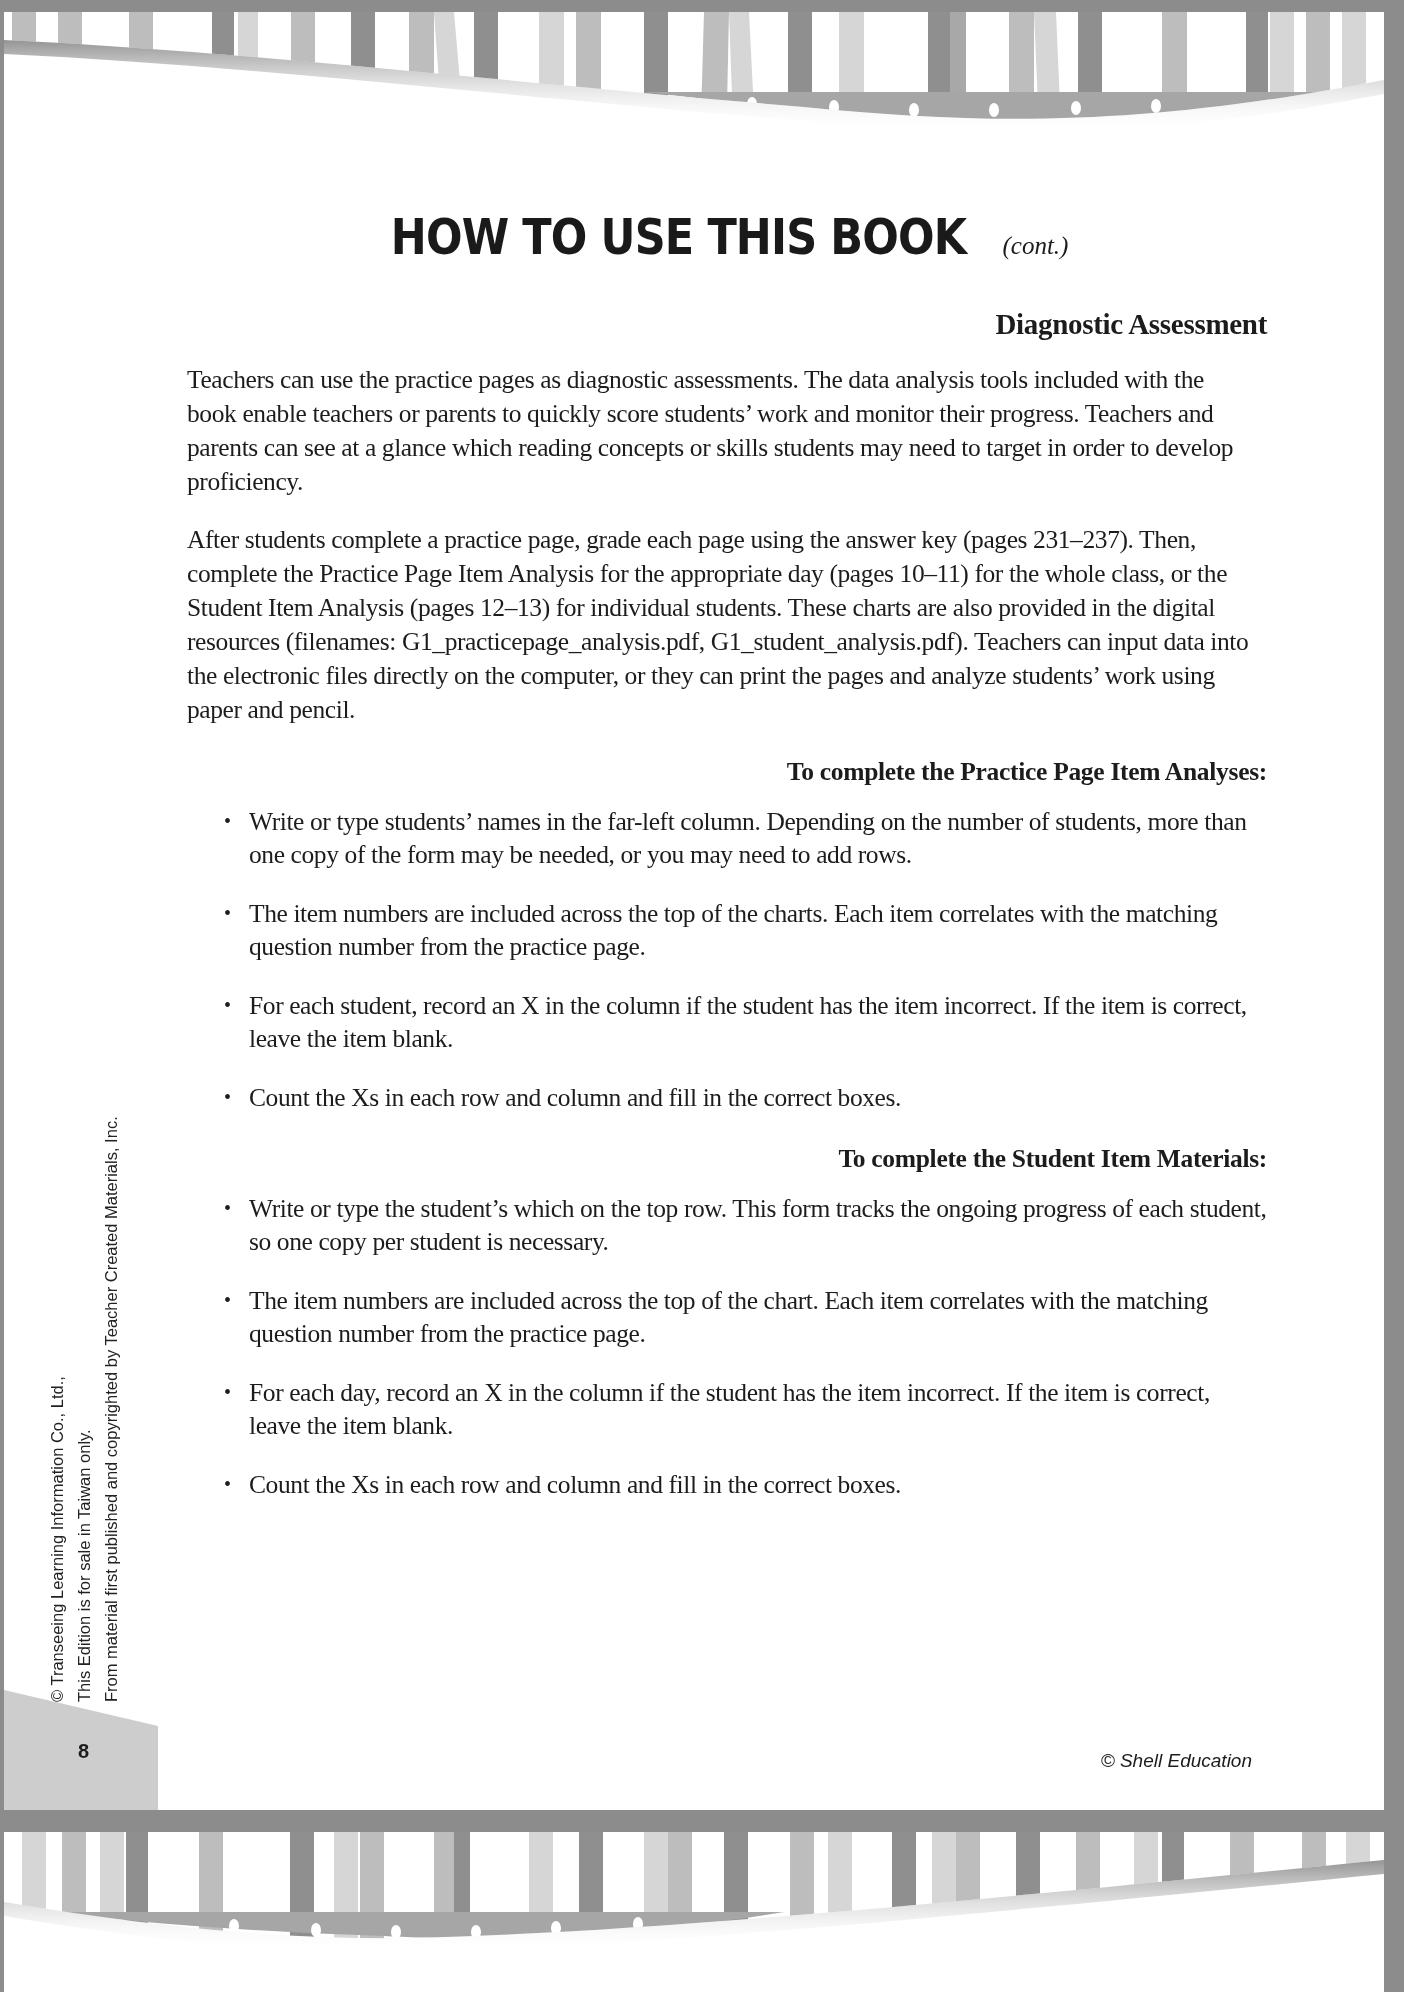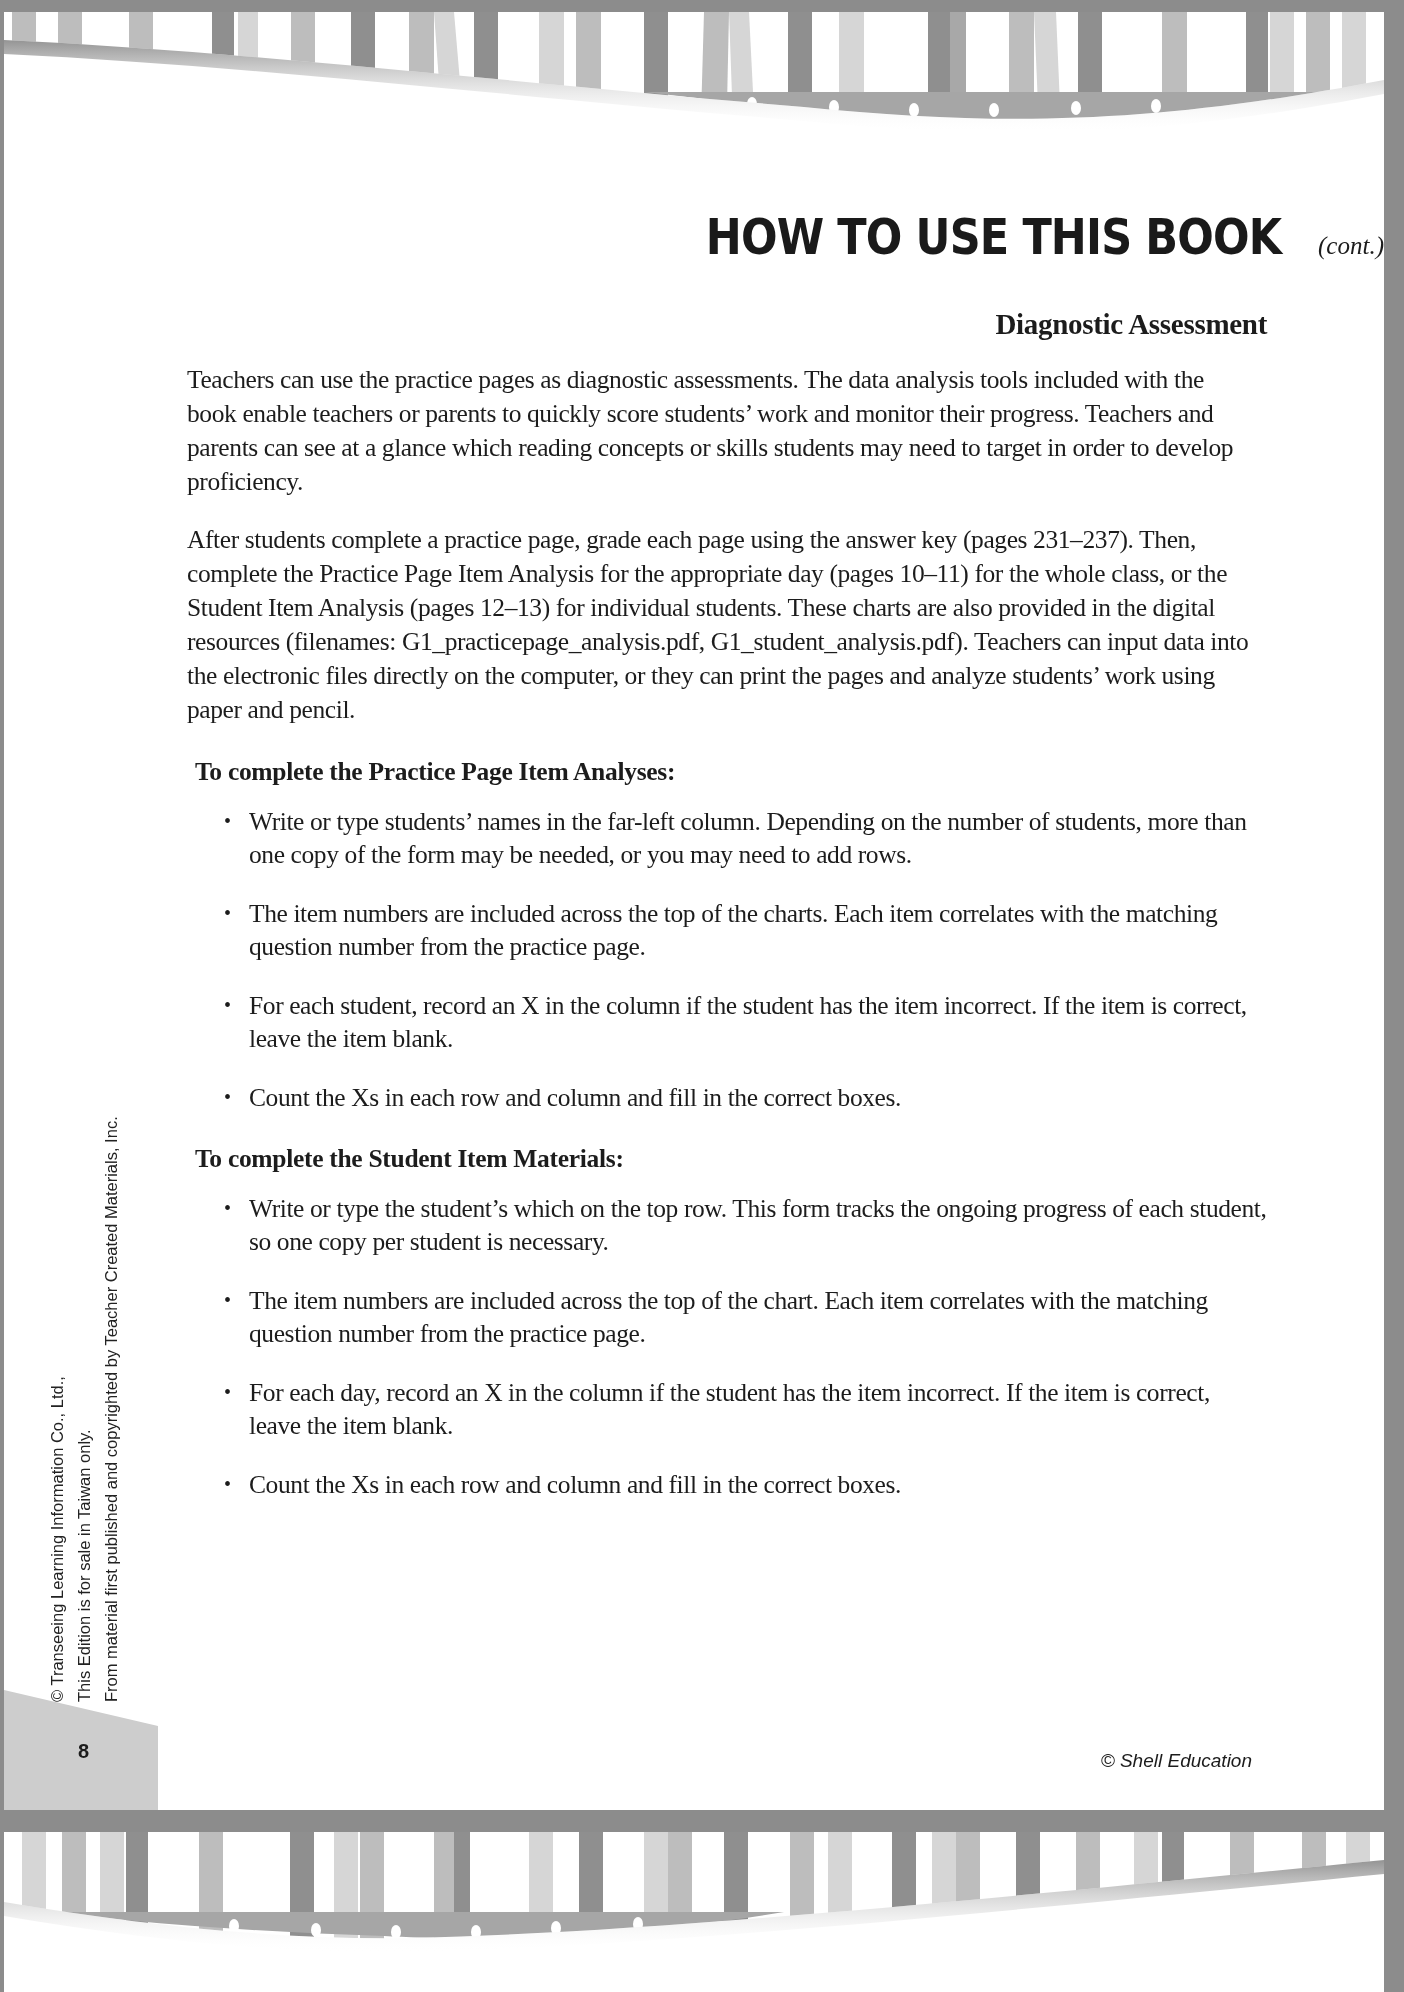--- a/index.html
+++ b/index.html
@@ -12,35 +12,35 @@
   .page {
     position: absolute; left: 4px; top: 12px; width: 1380px; height: 1798px;
     background: #ffffff; overflow: hidden;
   }
   .page2 {
     position: absolute; left: 4px; top: 1832px; width: 1380px; height: 160px;
     background: #ffffff; overflow: hidden;
   }
   .stripes { position: absolute; left: 0; top: 0; width: 100%; }
   .title {
-    position: absolute; top: 196px; left: 0; width: 100%; text-align: right;
+    position: absolute; top: 196px; left: 12px; width: 100%; text-align: center;
   }
   .title-main {
     font-family: "DejaVu Sans", sans-serif; font-weight: bold;
     font-size: 50px; letter-spacing: -1px; color: #1a1a1a;
     display: inline-block; transform: scaleX(0.86); transform-origin: center;
   }
   .title-cont {
     font-family: "Liberation Serif", serif; font-style: italic; font-size: 25px;
     margin-left: -14px;
   }
   .content { position: absolute; left: 183px; top: 296px; width: 1080px; }
   h2 { font-size: 29px; font-weight: bold; margin: 0 0 22px 0; letter-spacing: -0.3px; text-align: right; }
   p { font-size: 25.5px; line-height: 34px; margin: 0 16px 24px 0; letter-spacing: -0.4px; }
-  h3 { font-size: 25.5px; font-weight: bold; margin: 30px 0 18px 8px; letter-spacing: -0.3px; }
+  h3 { font-size: 25.5px; font-weight: bold; margin: 30px 0 18px 8px; letter-spacing: -0.3px; text-align: right; }
   ul { list-style: none; margin: 0; padding: 0 0 0 37px; }
   li { position: relative; padding-left: 25px; font-size: 25.5px; line-height: 33px; margin-bottom: 26px; letter-spacing: -0.4px; }
   li .bullet { position: absolute; left: 0; top: 0; font-size: 20px; }
   .side-credit {
     position: absolute; left: 40px; top: 1690px; transform: rotate(-90deg);
     transform-origin: left top;
     font-family: "Liberation Sans", sans-serif; font-size: 16.5px; line-height: 27px;
     color: #222; white-space: nowrap;
   }
   .page-tab {

